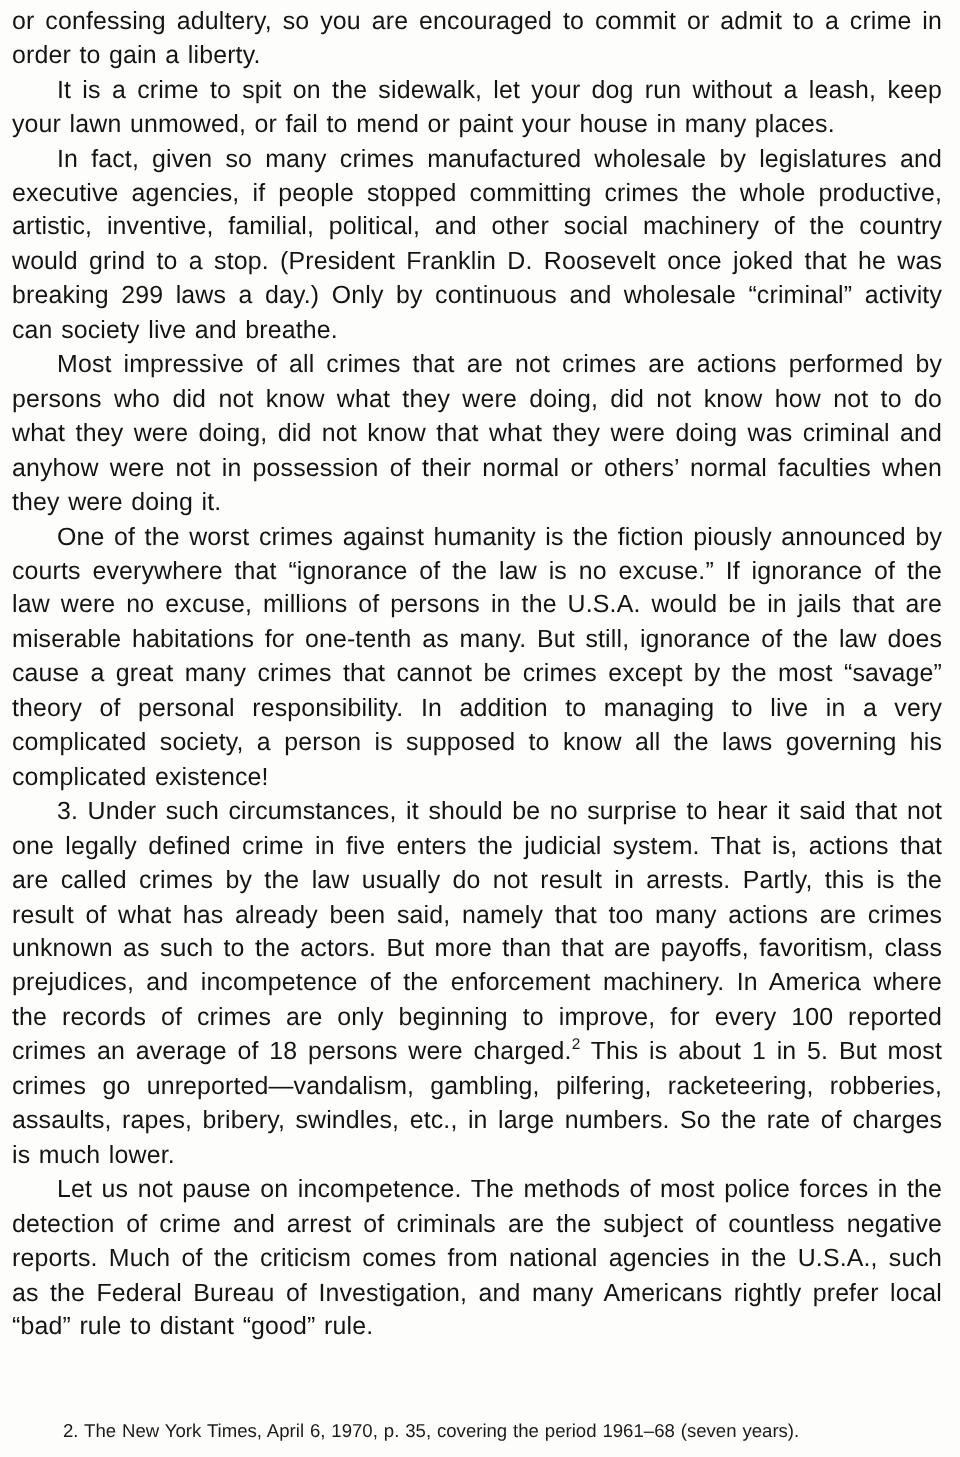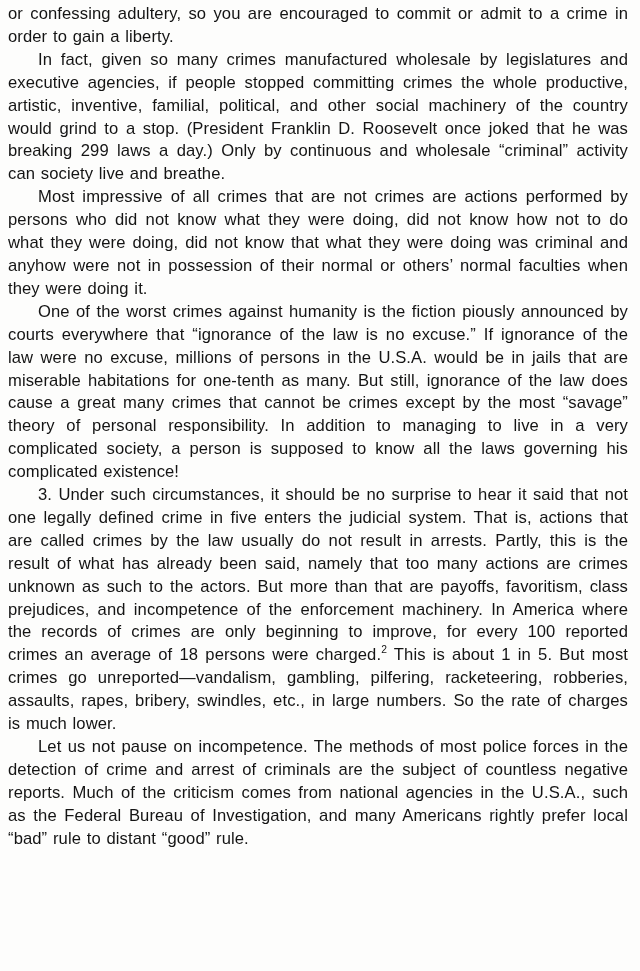--- a/index.html
+++ b/index.html
@@ -44,19 +44,21 @@
     color: #1a1a1a;
     word-spacing: 0.5px;
   }
 </style>
 </head>
 <body>
 
 <div class="page">
   <div>
       <p class="para"><span class="normal">or confessing adultery, so you are encouraged to commit or admit to a crime in order to gain a liberty.</span></p>
+      <p class="para indent"><span class="normal">It is a crime to spit on the sidewalk, let your dog run without a leash, keep your lawn unmowed, or fail to mend or paint your house in many places.</span></p>
       <p class="para indent"><span class="normal">In fact, given so many crimes manufactured wholesale by legislatures and executive agencies, if people stopped committing crimes the whole productive, artistic, inventive, familial, political, and other social machinery of the country would grind to a stop. (President Franklin D. Roosevelt once joked that he was breaking 299 laws a day.) Only by continuous and wholesale “criminal” activity can society live and breathe.</span></p>
       <p class="para indent"><span class="normal">Most impressive of all crimes that are not crimes are actions performed by persons who did not know what they were doing, did not know how not to do what they were doing, did not know that what they were doing was criminal and anyhow were not in possession of </span><span class="italic">their</span><span class="normal"> normal or </span><span class="italic">others’</span><span class="normal"> normal faculties when they were doing it.</span></p>
       <p class="para indent"><span class="normal">One of the worst crimes against humanity is the fiction piously announced by courts everywhere that “ignorance of the law is no excuse.” If ignorance of the law were no excuse, millions of persons in the U.S.A. would be in jails that are miserable habitations for one-tenth as many. But still, ignorance of the law does cause a great many crimes that cannot be crimes except by the most “savage” theory of personal responsibility. In addition to managing to live in a very complicated society, a person is supposed to know all the laws governing his complicated existence!</span></p>
       <p class="para indent"><span class="normal">3. Under such circumstances, it should be no surprise to hear it said that not one legally defined crime in five enters the judicial system. That is, actions that are called crimes by the law usually do not result in arrests. Partly, this is the result of what has already been said, namely that too many actions are crimes unknown as such to the actors. But more than that are payoffs, favoritism, class prejudices, and incompetence of the enforcement machinery. In America where the records of crimes are only beginning to improve, for every 100 reported crimes an average of 18 persons were charged.</span><span class="sup">2</span><span class="normal"> This is about 1 in 5. But most crimes go unreported—vandalism, gambling, pilfering, racketeering, robberies, assaults, rapes, bribery, swindles, etc., in large numbers. So the rate of charges is much lower.</span></p>
       <p class="para indent"><span class="normal">Let us not pause on incompetence. The methods of most police forces in the detection of crime and arrest of criminals are the subject of countless negative reports. Much of the criticism comes from national agencies in the U.S.A., such as the Federal Bureau of Investigation, and many Americans rightly prefer local “bad” rule to distant “good” rule.</span></p>
     </div>
+  <div class="footnote"><span class="normal">2.  </span><span class="italic">The New York Times</span><span class="normal">, April 6, 1970, p. 35, covering the period 1961–68 (seven years).</span></div>
 </div>
 
 </body></html>

